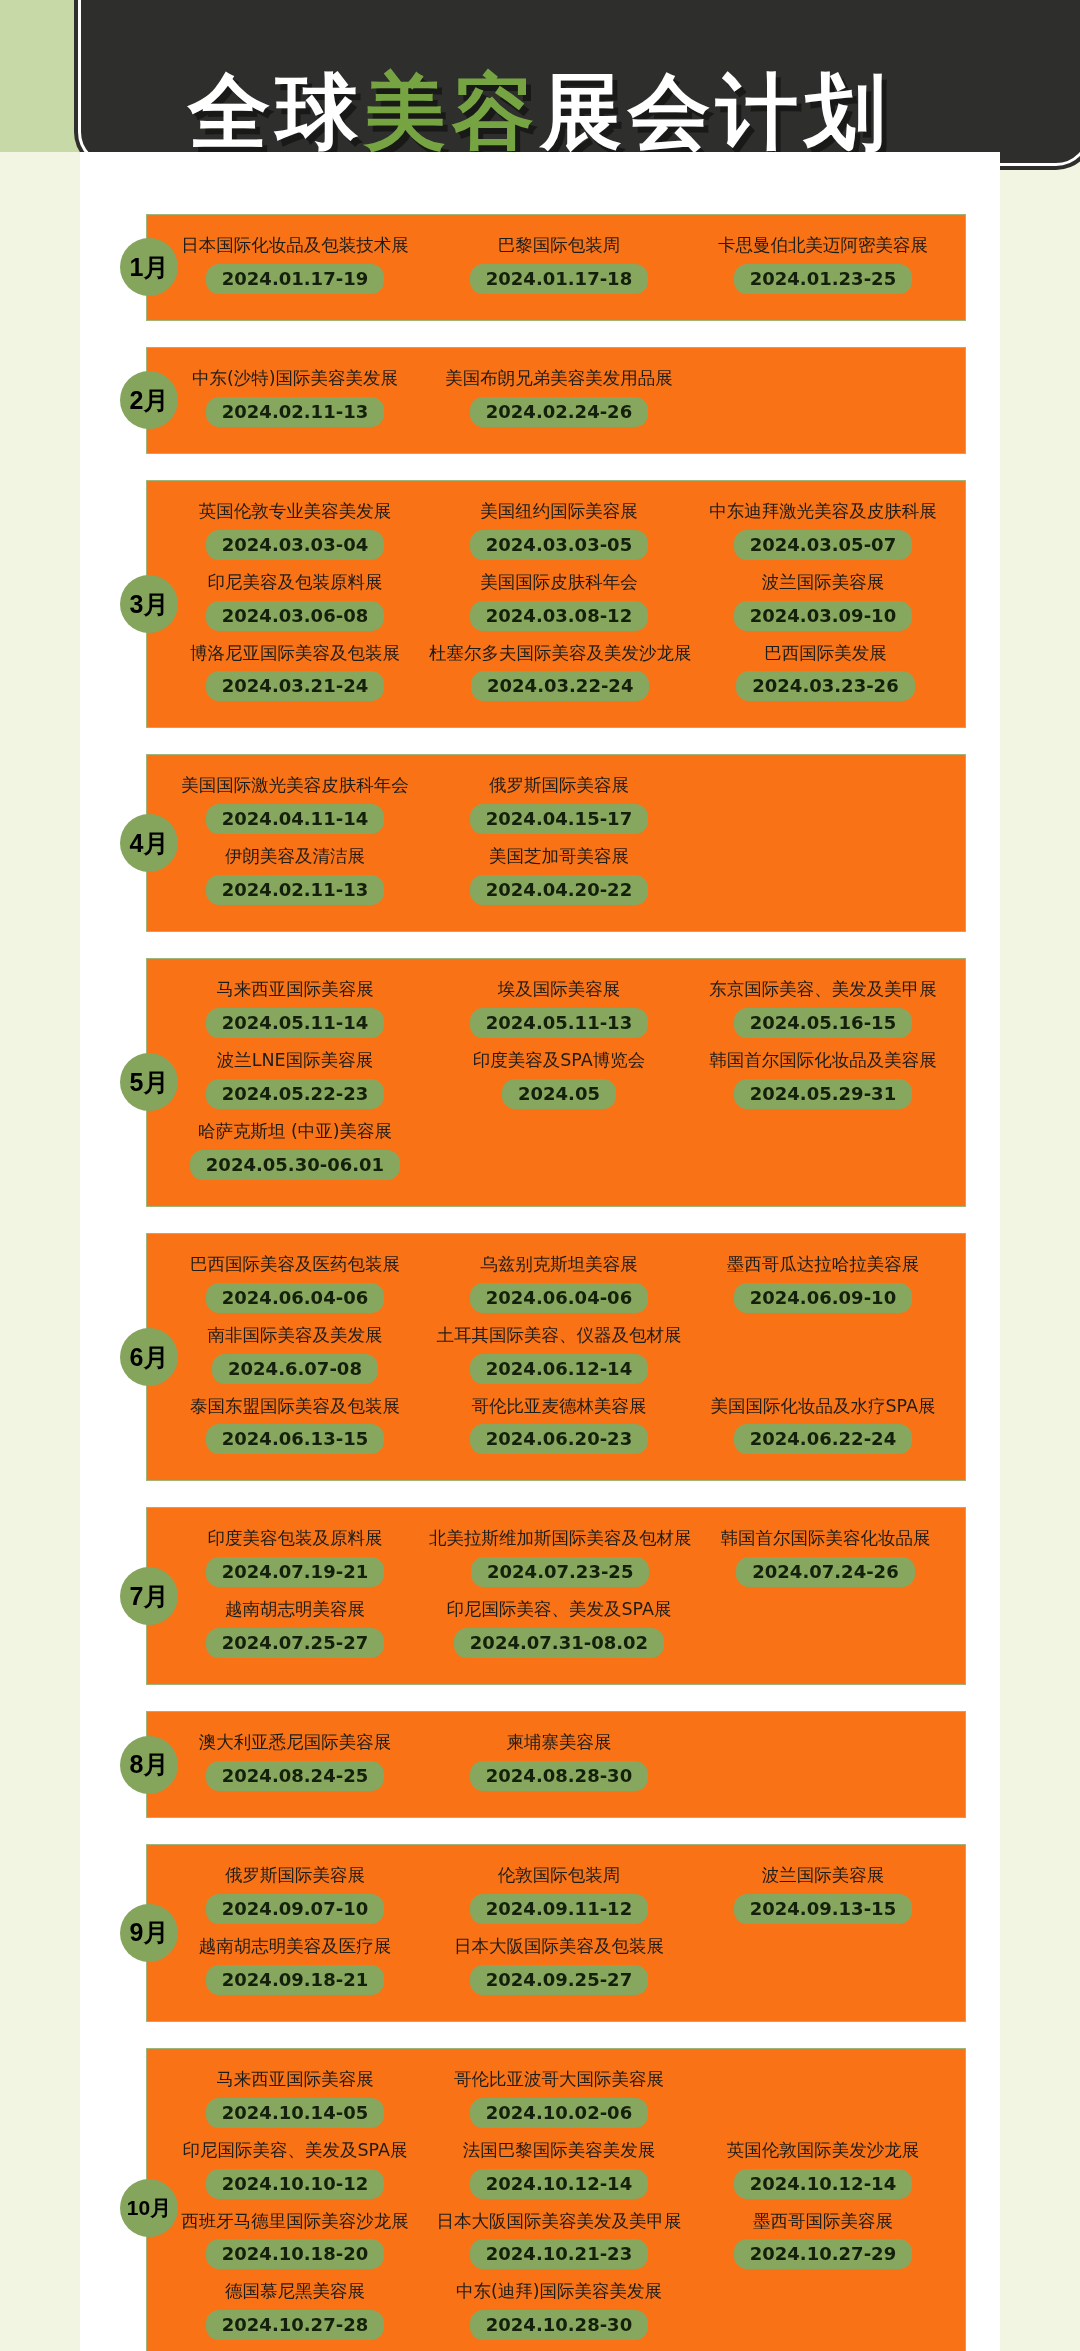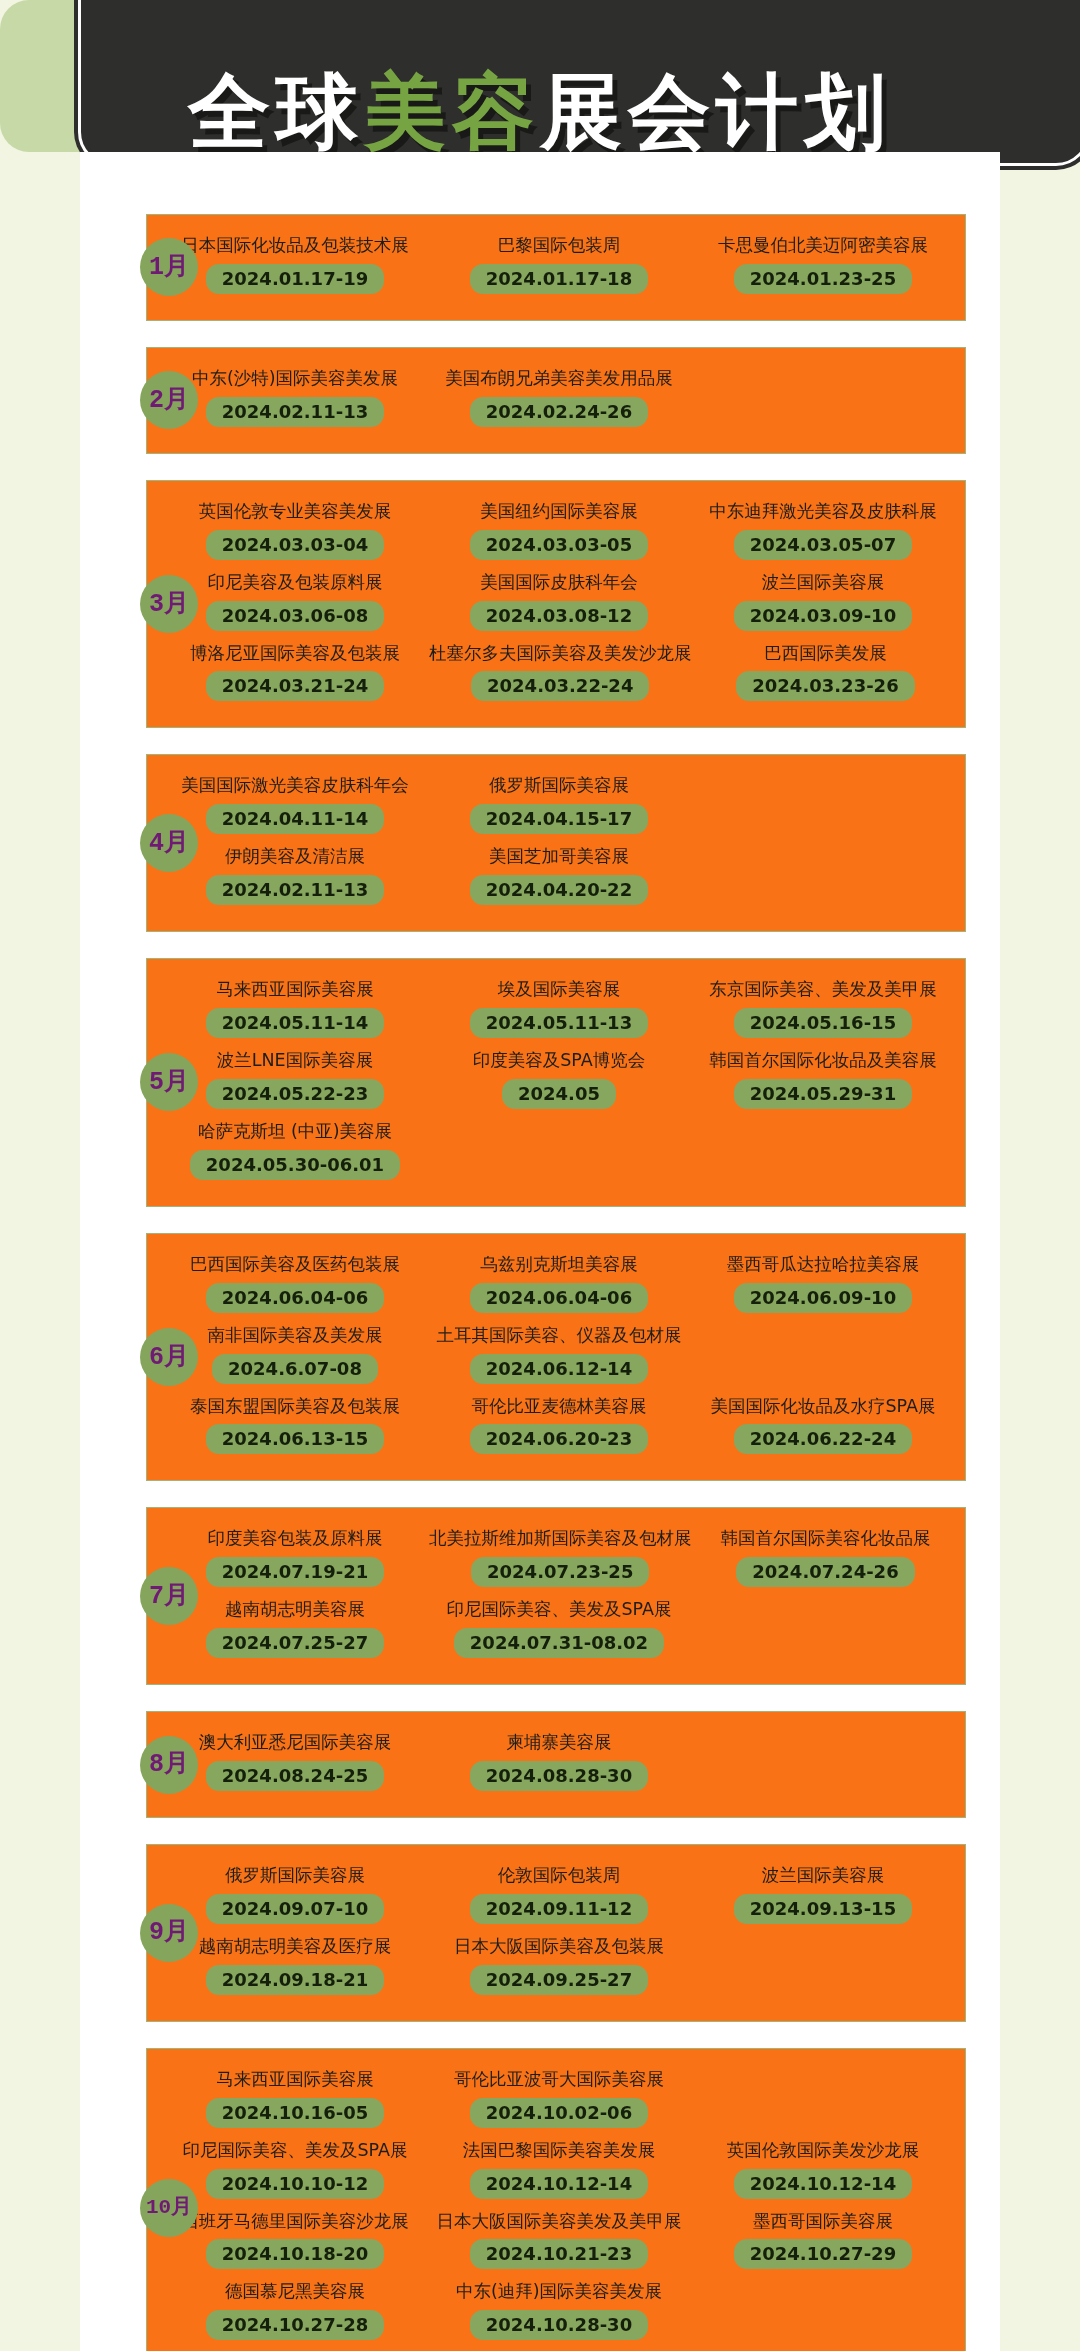--- a/index.html
+++ b/index.html
@@ -15,21 +15,20 @@
     min-height:2351px;
     background:#f1f5e1;
     overflow:hidden;
   }
 
   
   .header-band{
     position:relative;
     height:152px;
     background:#c6d9a7;
-    border-radius:29px;
   }
   .header-plaque{
     position:absolute;
     left:78px;
     top:-40px;
     right:-10px;
     height:200px;
     background:#2e2e2c;
     border-radius:34px;
     border:3px solid #ffffff;
@@ -79,31 +78,30 @@
     min-height:70px;
   }
   .badge{
     position:absolute;
     left:6px;
     top:50%;
     transform:translateY(-50%);
     width:58px;height:58px;
     border-radius:50%;
     background:#85a55c;
-    color:#701a75;
+    color:#000000;
     font-size:25px;
     font-weight:bold;
     display:flex;
     align-items:center;
     justify-content:center;
     letter-spacing:0;
     z-index:3;
-    font-family:Liberation Mono, monospace;
+    font-family:Liberation Sans, sans-serif;
     line-height:1;
-    margin-left:20px;
   }
   .badge.wide{font-size:21px;}
 
   .ev-row{
     display:flex;
     width:100%;
   }
   .ev-cell{
     flex:0 0 33.333%;
     text-align:center;
@@ -275,21 +273,21 @@
               <div class="ev-cell"><div class="ev-name">越南胡志明美容及医疗展</div><div class="ev-date">2024.09.18-21</div></div>
               <div class="ev-cell"><div class="ev-name">日本大阪国际美容及包装展</div><div class="ev-date">2024.09.25-27</div></div>
               <div class="ev-cell empty"><div class="ev-name">&nbsp;</div><div class="ev-date">&nbsp;</div></div>
             </div>
           </div>
         </div>
         <div class="month-block">
           <div class="badge wide">10月</div>
           <div class="month-box">
             <div class="ev-row">
-              <div class="ev-cell"><div class="ev-name">马来西亚国际美容展</div><div class="ev-date">2024.10.16-05</div></div>
+              <div class="ev-cell"><div class="ev-name">马来西亚国际美容展</div><div class="ev-date">2024.10.14-05</div></div>
               <div class="ev-cell"><div class="ev-name">哥伦比亚波哥大国际美容展</div><div class="ev-date">2024.10.02-06</div></div>
             </div>
             <div class="ev-row">
               <div class="ev-cell"><div class="ev-name">印尼国际美容、美发及SPA展</div><div class="ev-date">2024.10.10-12</div></div>
               <div class="ev-cell"><div class="ev-name">法国巴黎国际美容美发展</div><div class="ev-date">2024.10.12-14</div></div>
               <div class="ev-cell"><div class="ev-name">英国伦敦国际美发沙龙展</div><div class="ev-date">2024.10.12-14</div></div>
             </div>
             <div class="ev-row">
               <div class="ev-cell"><div class="ev-name">西班牙马德里国际美容沙龙展</div><div class="ev-date">2024.10.18-20</div></div>
               <div class="ev-cell"><div class="ev-name">日本大阪国际美容美发及美甲展</div><div class="ev-date">2024.10.21-23</div></div>

